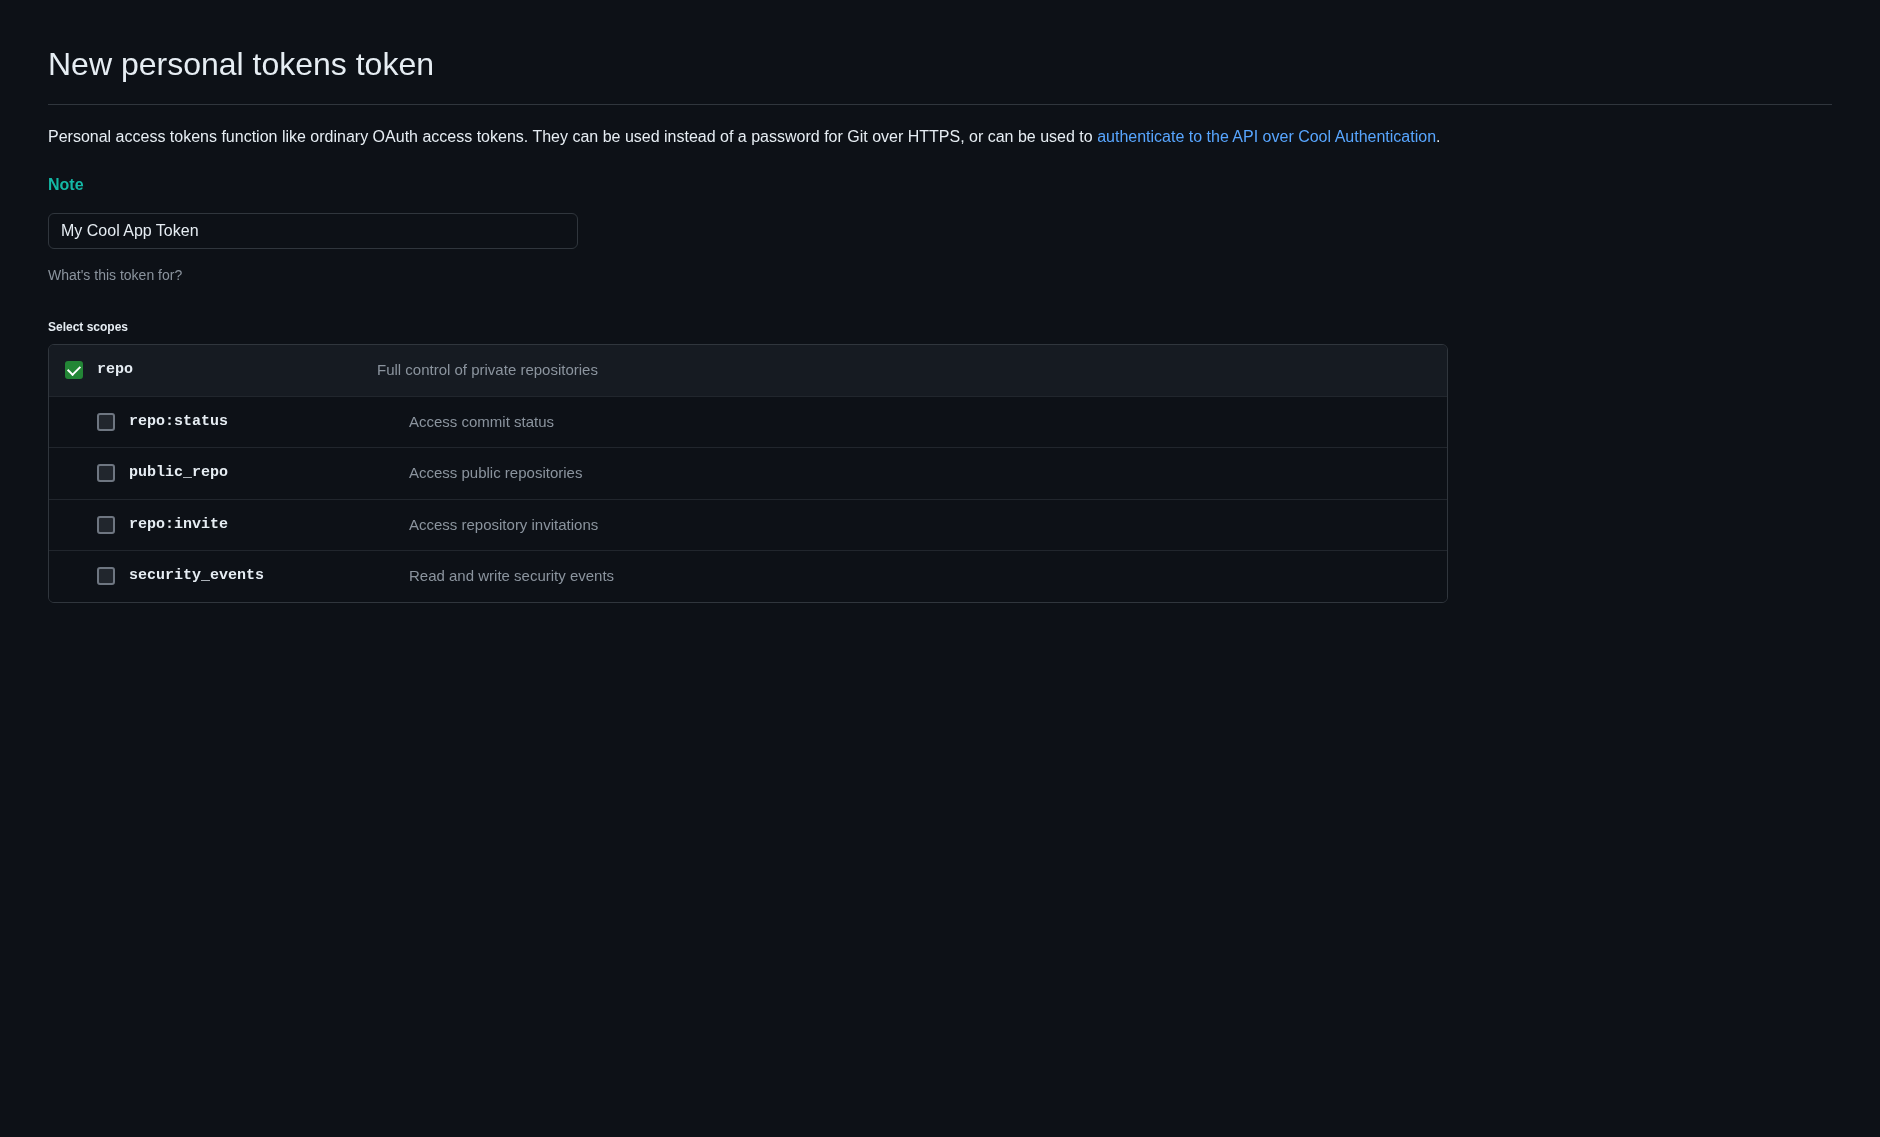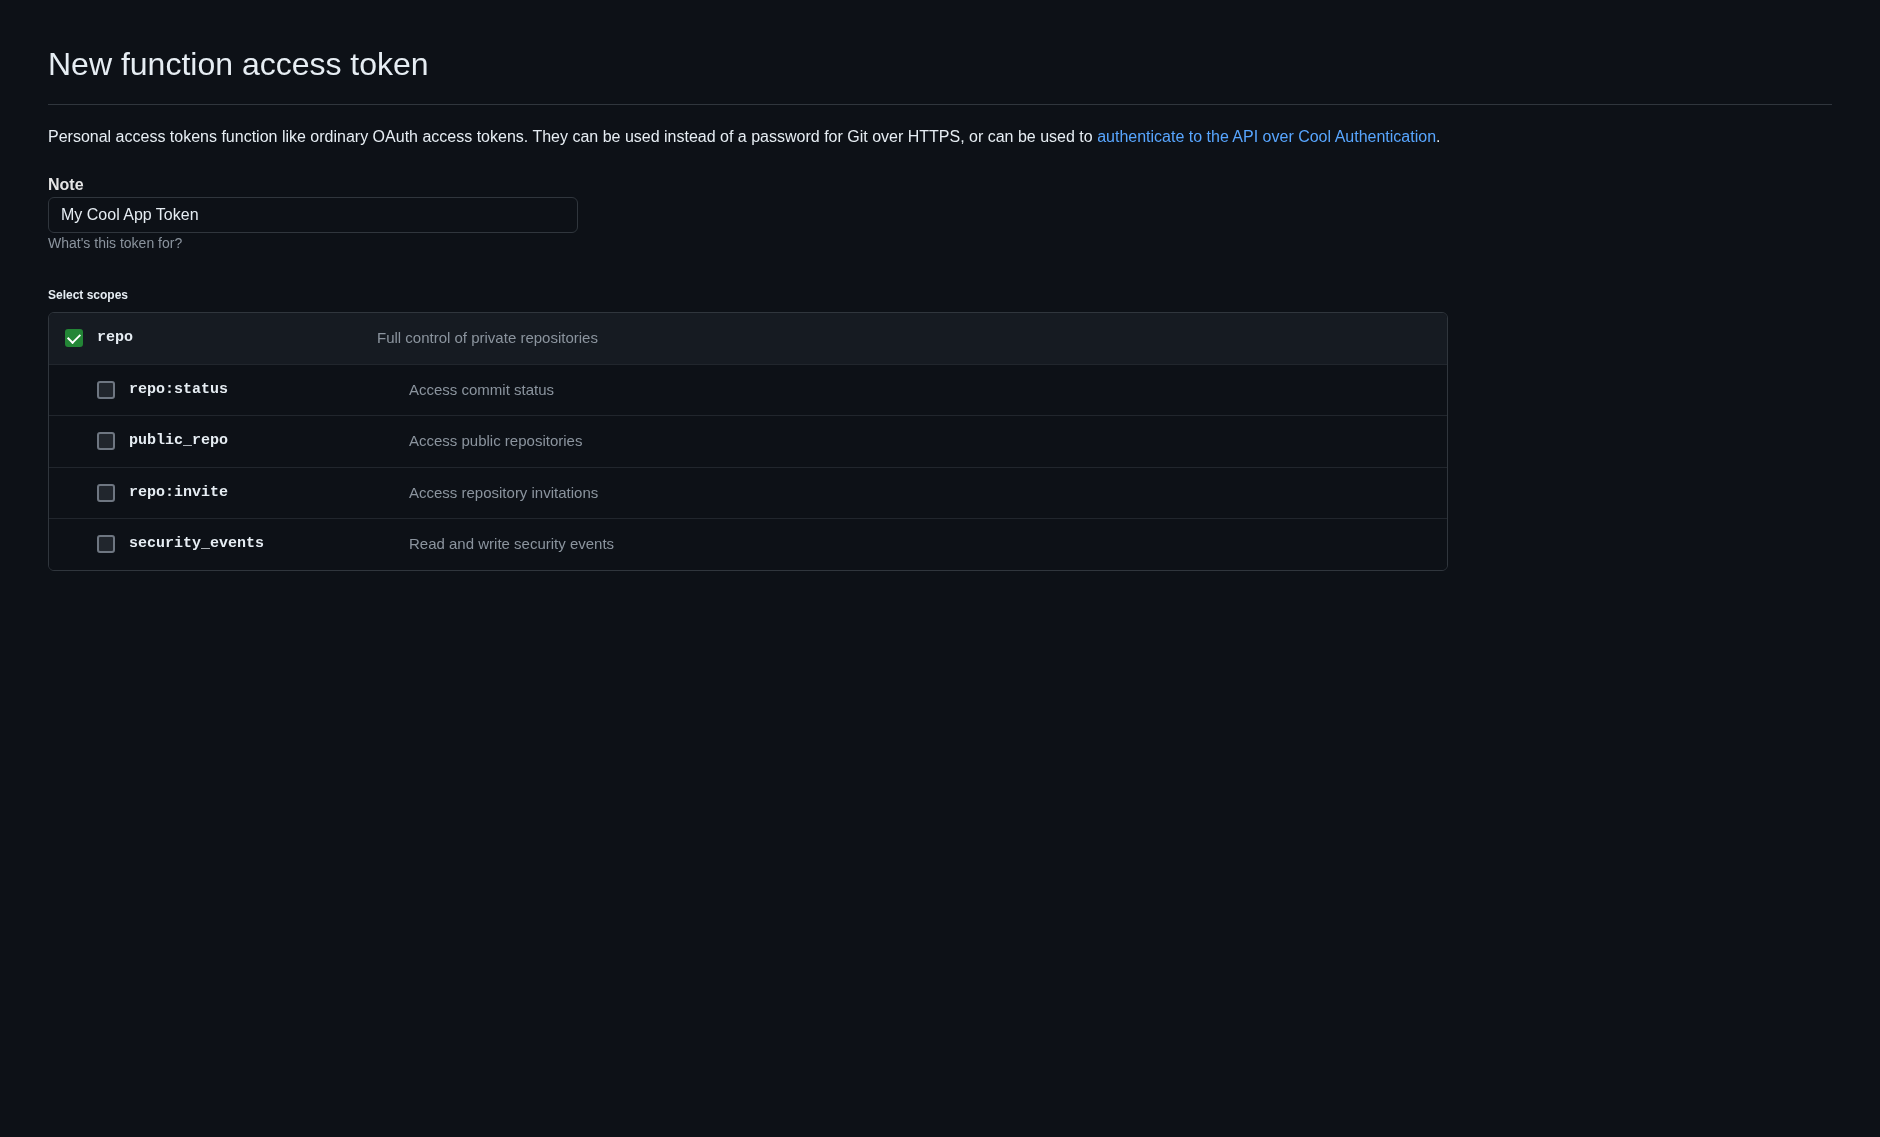--- a/index.html
+++ b/index.html
@@ -40,35 +40,35 @@
     }
 
     .description a {
       color: #58a6ff;
       text-decoration: none;
     }
 
     .section-label {
       font-weight: 600;
       font-size: 16px;
-      color: #e5e5e5;
-      margin-bottom: 0;
+      color: #14b8a6;
+      margin-bottom: 16px;
     }
 
     .note-input {
       width: 530px;
       padding: 8px 12px;
       background-color: #0d1117;
       border: 1px solid #30363d;
       border-radius: 6px;
       color: #e6edf3;
       font-size: 16px;
       outline: none;
       display: block;
-      margin-bottom: 0;
+      margin-bottom: 16px;
     }
 
     .note-hint {
       color: #8b949e;
       font-size: 14px;
       margin-bottom: 32px;
     }
 
     .scopes-title {
       font-weight: 600;
@@ -158,21 +158,21 @@
     }
 
     .scope-desc {
       color: #8b949e;
       font-size: 15px;
     }
   </style>
 </head>
 <body>
 
-<h1 class="page-title">New function access token</h1>
+<h1 class="page-title">New personal tokens token</h1>
 <hr class="divider">
 
 <p class="description">
   <span>Personal access tokens function like ordinary OAuth access tokens. They can be used instead of a password for Git over HTTPS, or can be used to </span><a href="#">authenticate to the API over Cool Authentication</a><span>.</span>
 </p>
 
 <div>
   <div class="section-label">Note</div>
   <input type="text" class="note-input" placeholder="What's this token for?" value="My Cool App Token" style="">
   <div class="note-hint">What's this token for?</div>

